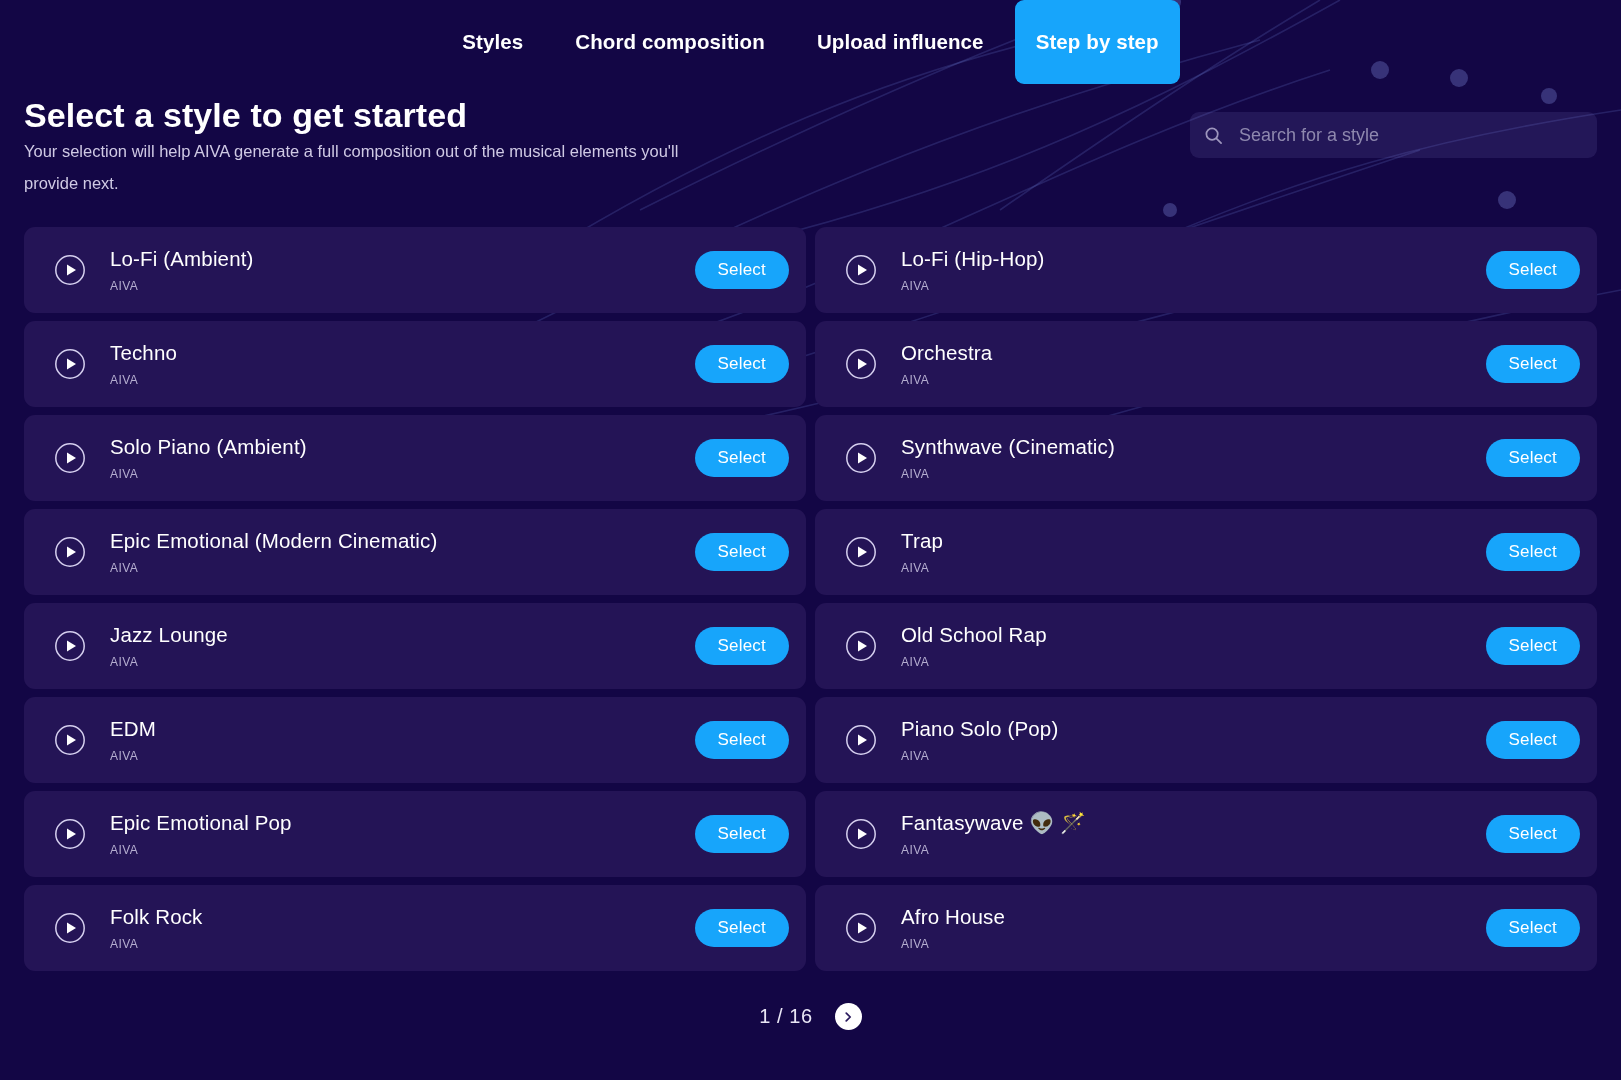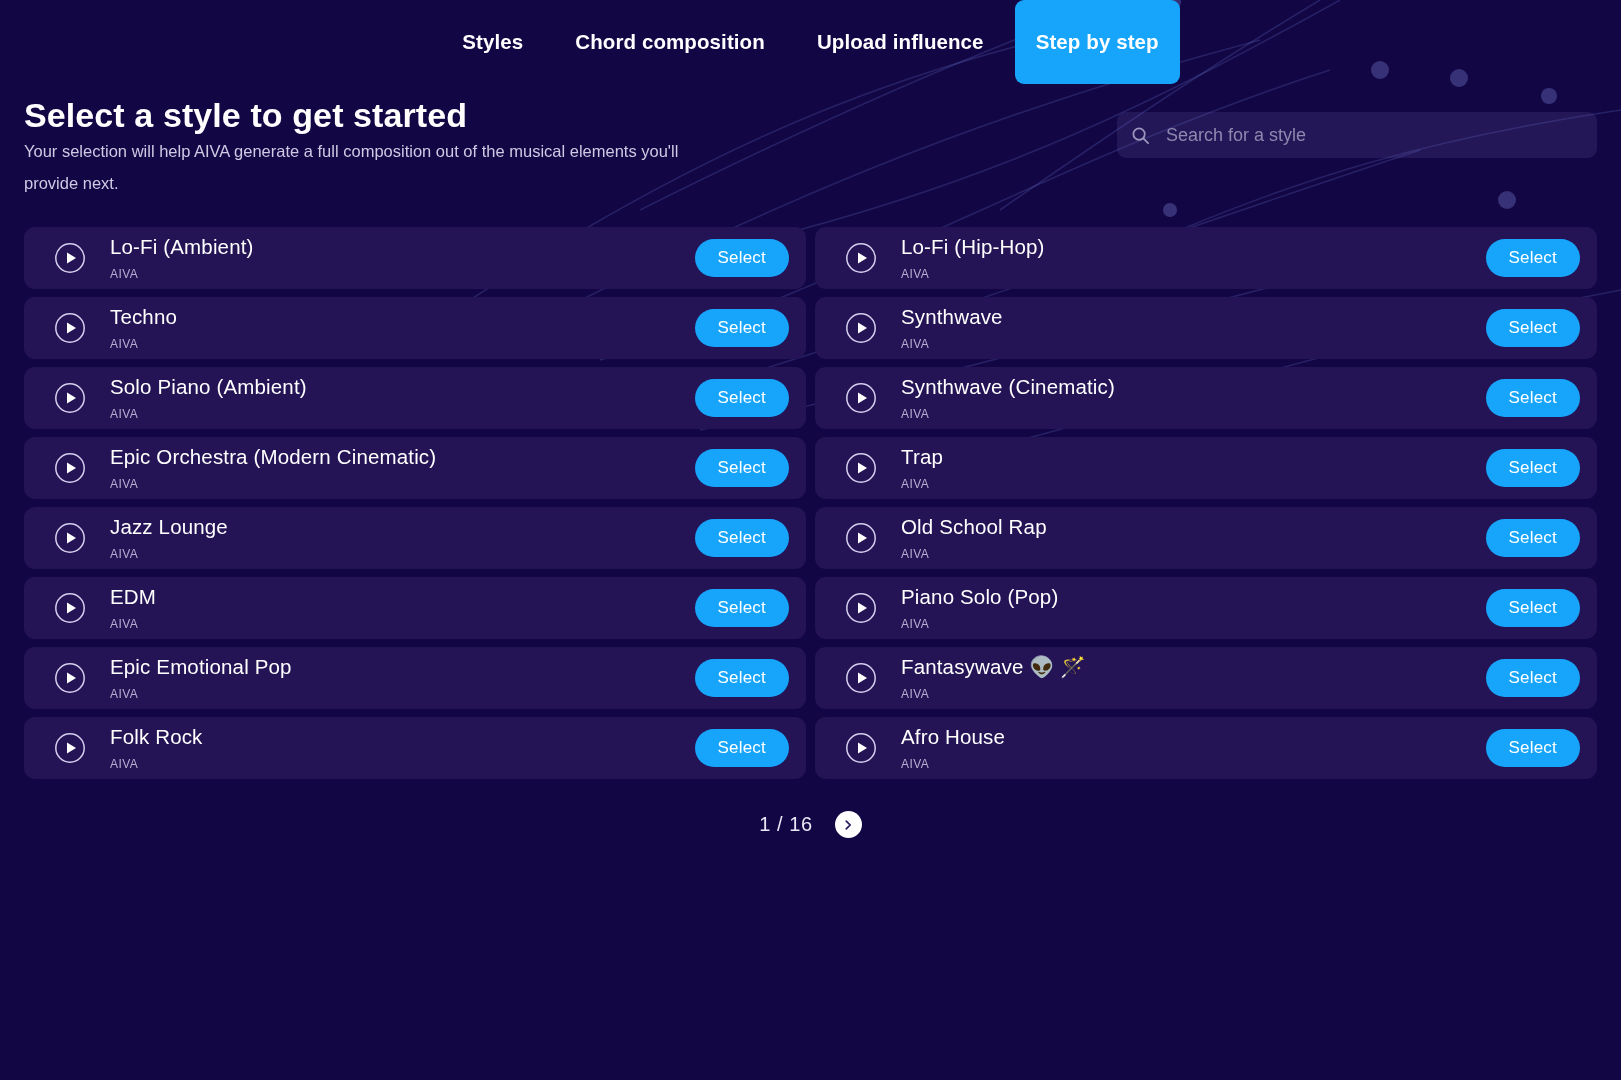--- a/index.html
+++ b/index.html
@@ -75,21 +75,21 @@
     font-size: 16.5px;
     line-height: 1.95;
     color: #cfc9e4;
     max-width: 690px;
     font-weight: normal;
   }
 
   
   .search-box {
     margin-top: 28px;
-    width: 480px;
+    width: 407px;
     height: 46px;
     border-radius: 9px;
     background: rgba(124, 110, 190, 0.16);
     display: flex;
     align-items: center;
     padding: 0 14px;
     gap: 16px;
   }
   .search-icon { flex: 0 0 auto; display: block; opacity: .72; }
   .search-input {
@@ -108,21 +108,21 @@
     position: relative;
     z-index: 2;
     margin-top: 28px;
     padding: 0 24px;
     display: grid;
     grid-template-columns: 1fr 1fr;
     column-gap: 9px;
     row-gap: 8px;
   }
   .card {
-    height: 62px;
+    height: 86px;
     background: #241456;
     border-radius: 11px;
     display: flex;
     align-items: center;
     padding: 0 17px 0 30px;
     cursor: pointer;
     position: relative;
   }
   .play-btn {
     flex: 0 0 auto;
@@ -280,21 +280,21 @@
     </div>
     <button class="select-btn">Select</button>
   </div>
 
   <div class="card">
     <svg class="play-btn" viewBox="0 0 32 32" fill="none">
       <circle cx="16" cy="16" r="14.2" stroke="#d6d0ef" stroke-width="1.5"></circle>
       <path d="M13 10.5 L22 16 L13 21.5 Z" fill="#ffffff"></path>
     </svg>
     <div class="card-text">
-      <div class="card-title">Synthwave</div>
+      <div class="card-title">Orchestra</div>
       <div class="card-sub">AIVA</div>
     </div>
     <button class="select-btn">Select</button>
   </div>
 
   <div class="card">
     <svg class="play-btn" viewBox="0 0 32 32" fill="none">
       <circle cx="16" cy="16" r="14.2" stroke="#d6d0ef" stroke-width="1.5"></circle>
       <path d="M13 10.5 L22 16 L13 21.5 Z" fill="#ffffff"></path>
     </svg>
@@ -316,21 +316,21 @@
     </div>
     <button class="select-btn">Select</button>
   </div>
 
   <div class="card">
     <svg class="play-btn" viewBox="0 0 32 32" fill="none">
       <circle cx="16" cy="16" r="14.2" stroke="#d6d0ef" stroke-width="1.5"></circle>
       <path d="M13 10.5 L22 16 L13 21.5 Z" fill="#ffffff"></path>
     </svg>
     <div class="card-text">
-      <div class="card-title">Epic Orchestra (Modern Cinematic)</div>
+      <div class="card-title">Epic Emotional (Modern Cinematic)</div>
       <div class="card-sub">AIVA</div>
     </div>
     <button class="select-btn">Select</button>
   </div>
 
   <div class="card">
     <svg class="play-btn" viewBox="0 0 32 32" fill="none">
       <circle cx="16" cy="16" r="14.2" stroke="#d6d0ef" stroke-width="1.5"></circle>
       <path d="M13 10.5 L22 16 L13 21.5 Z" fill="#ffffff"></path>
     </svg>

